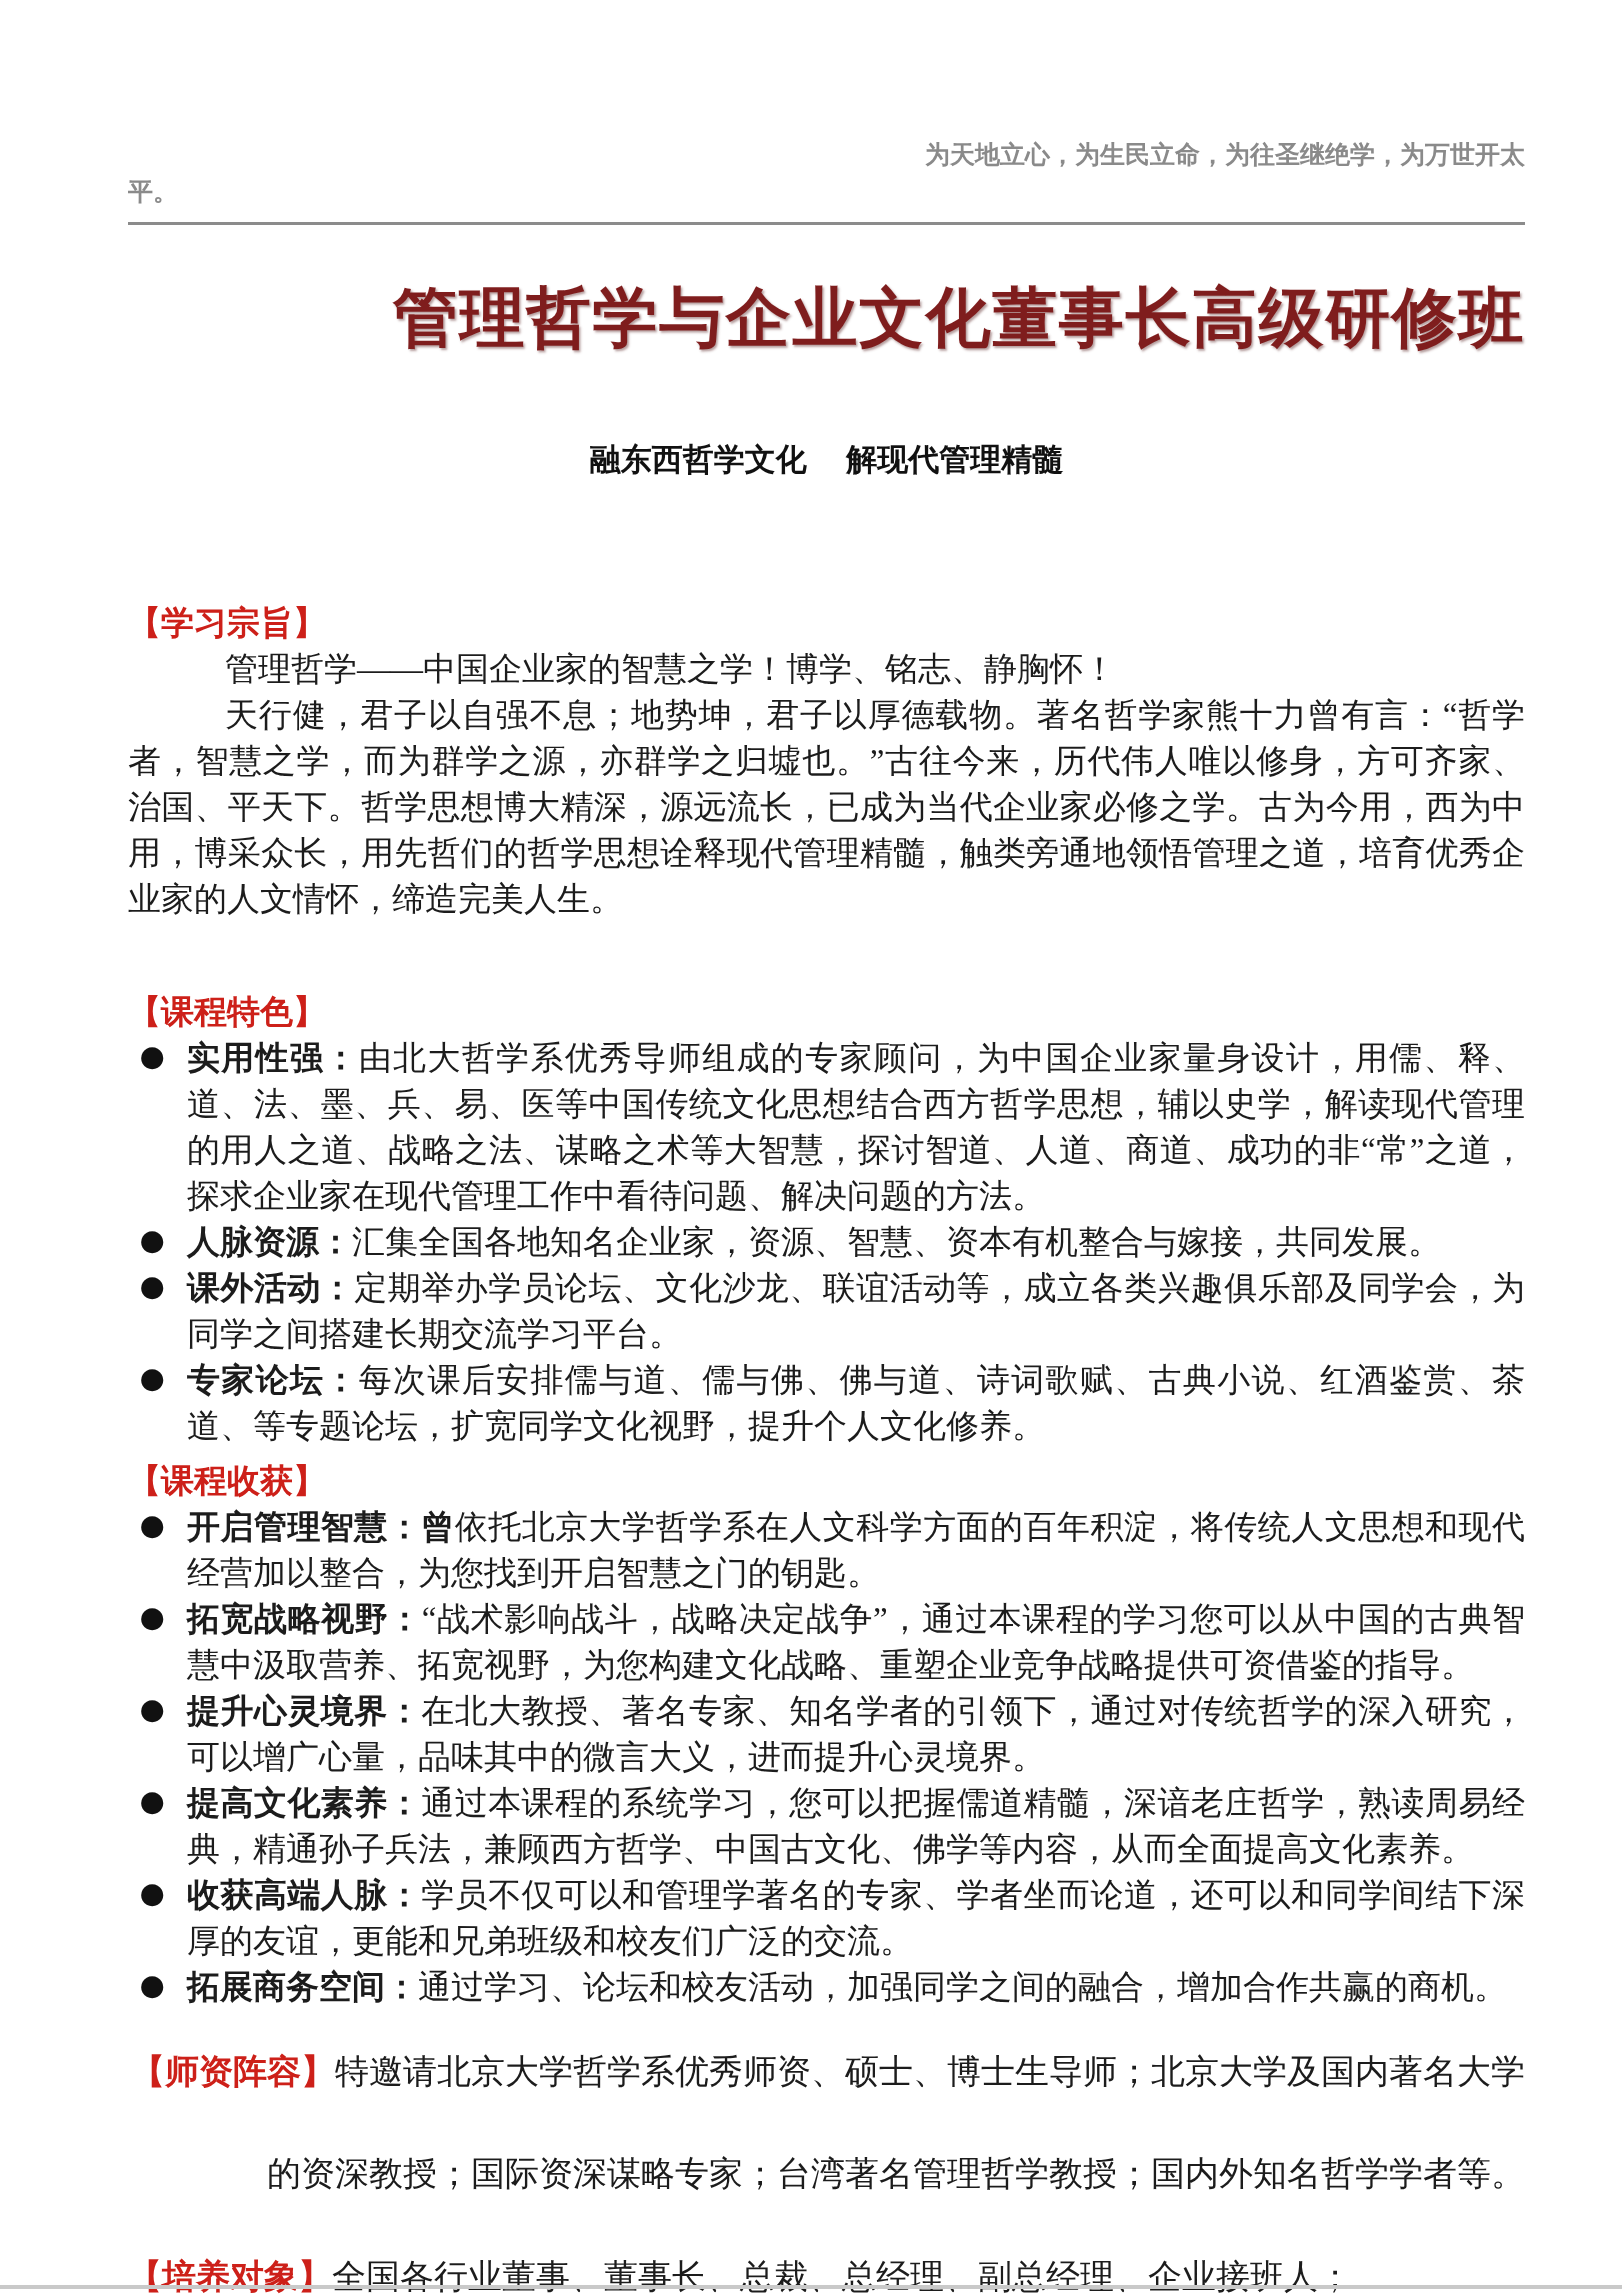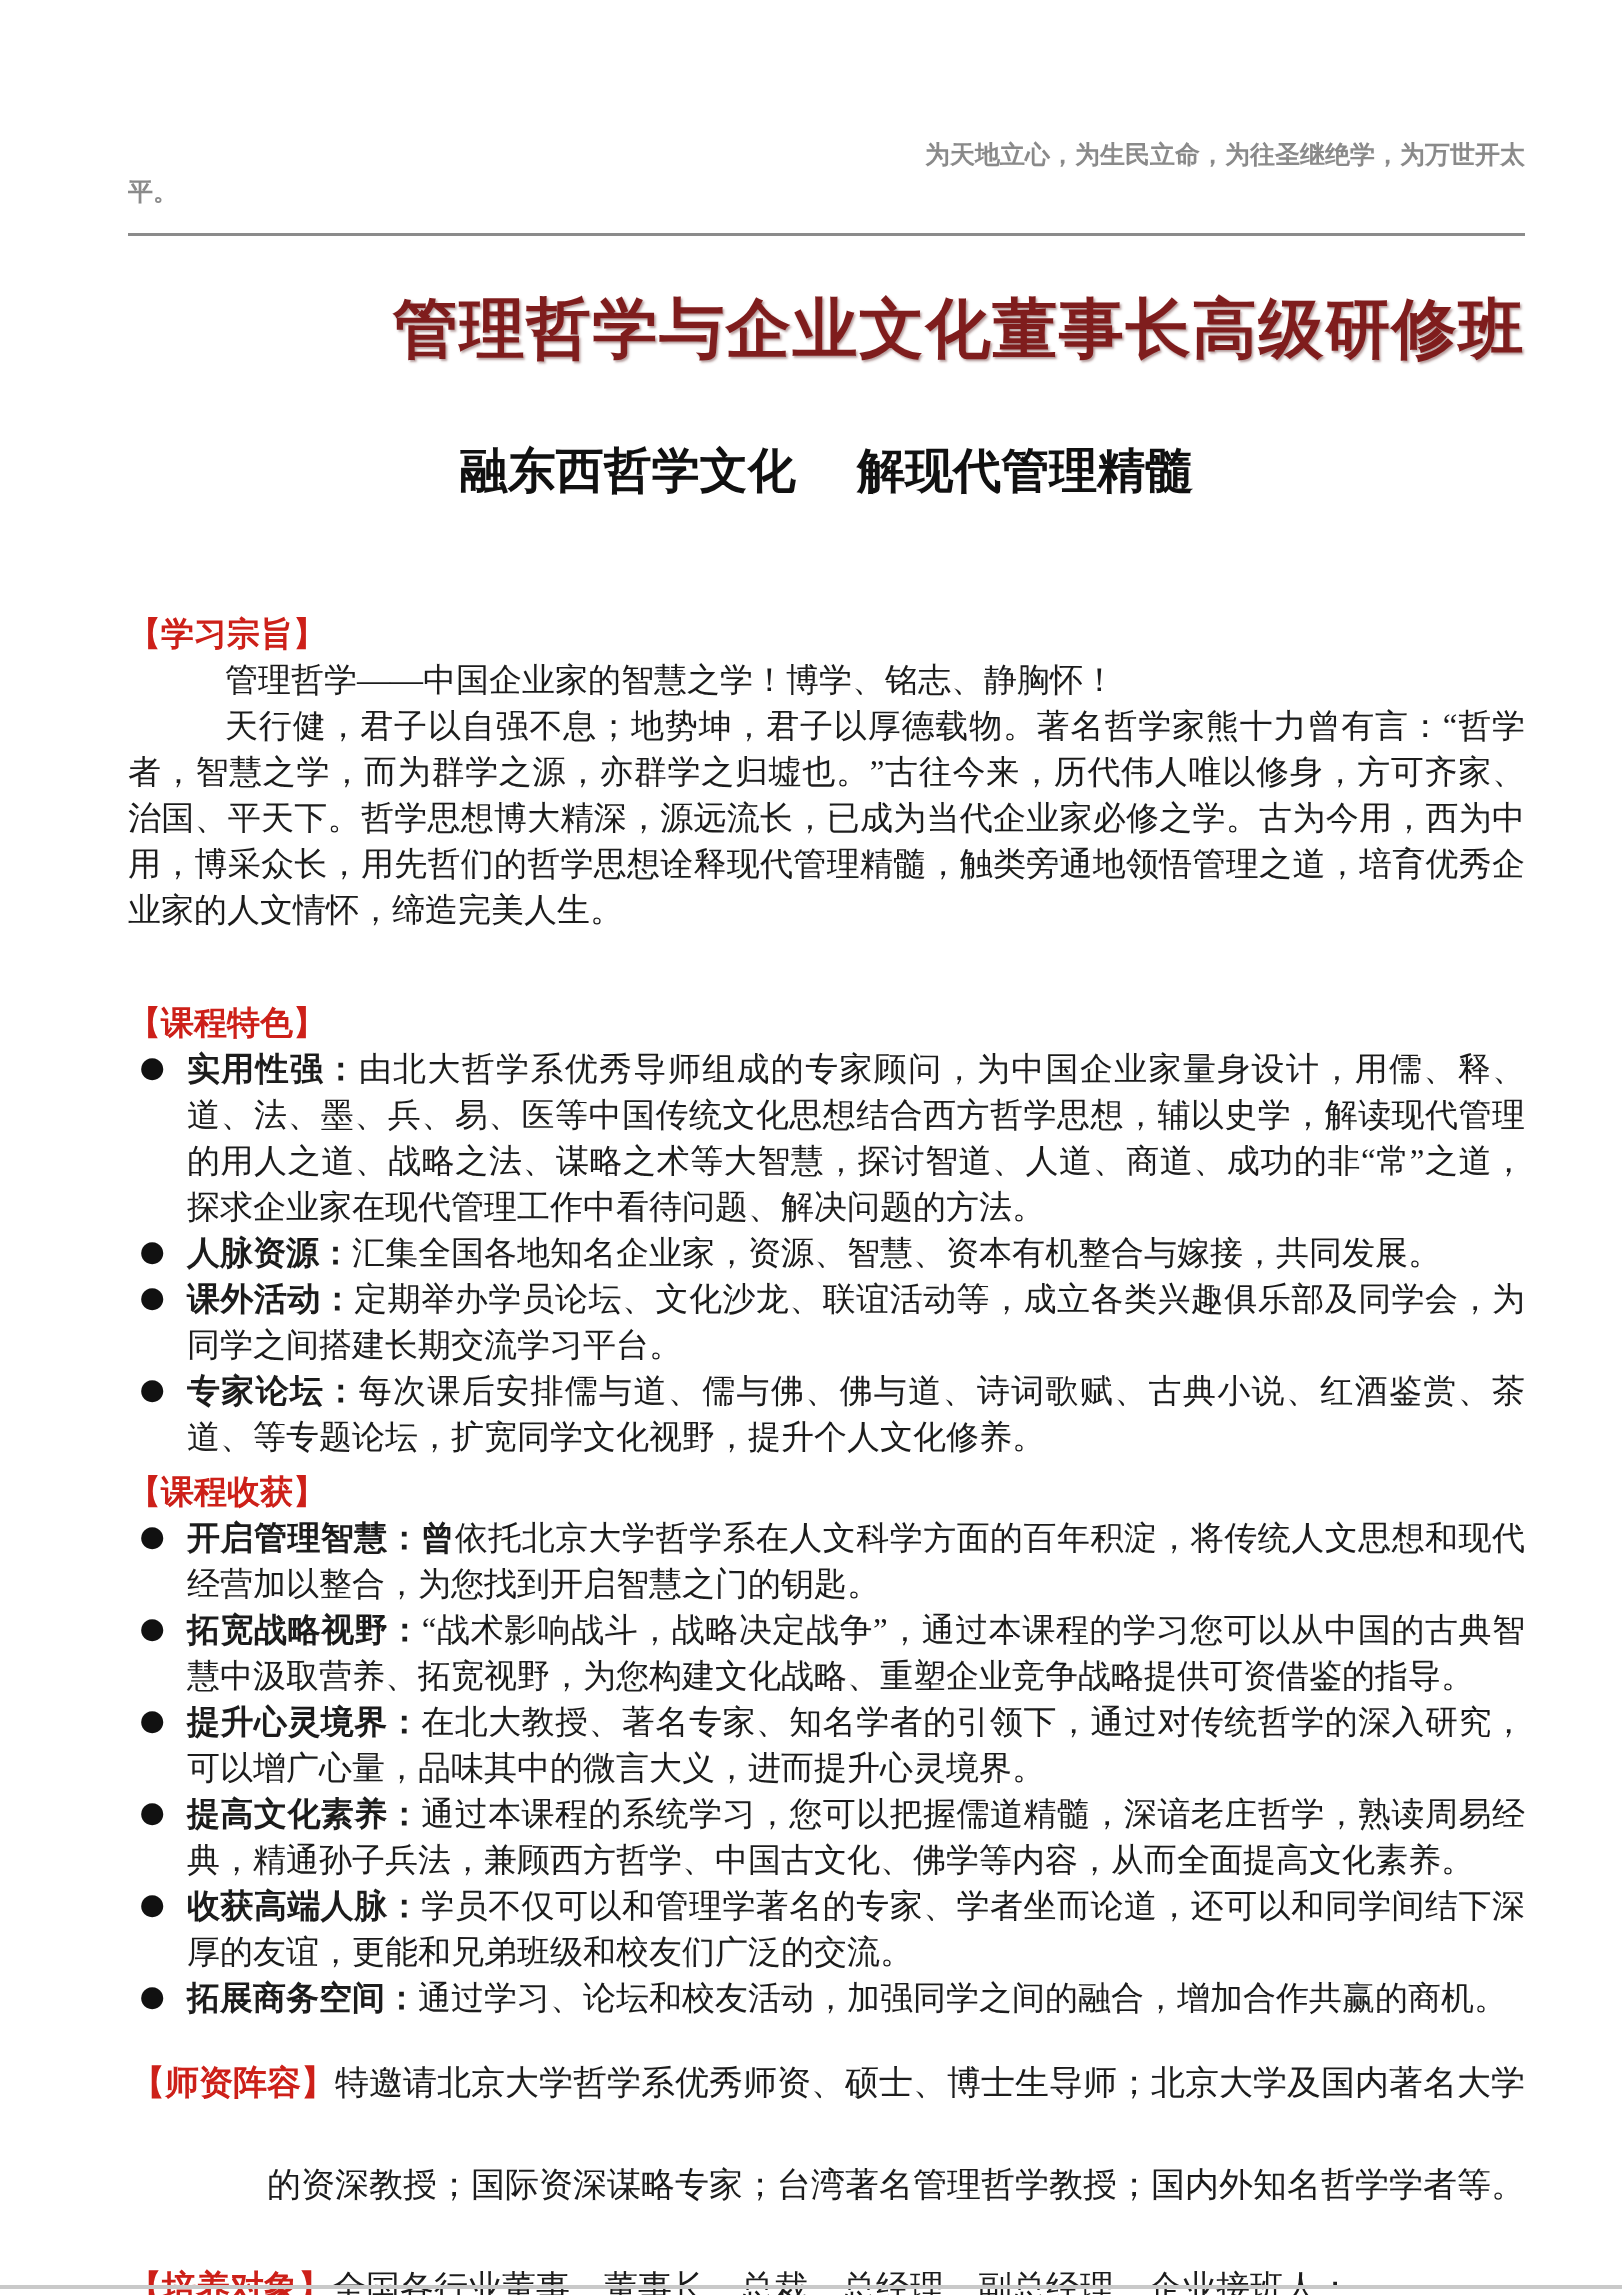--- a/index.html
+++ b/index.html
@@ -11,21 +11,21 @@
     overflow:hidden;
     font-family:"Liberation Serif","DejaVu Serif",serif;
     color:#1c1c1c;
   }
   .content{
     padding:0 97px 0 128px;
   }
   
   .doc-header{
     margin-top:136px;
-    padding-bottom:23px;
+    padding-bottom:12px;
     border-bottom:3.2px solid #8b8b8b;
     font-family:"Liberation Sans","DejaVu Sans",sans-serif;
     font-weight:bold;
     font-size:25px;
     line-height:37px;
     color:#8a8a8a;
   }
   .doc-header .hl1{text-align:right;}
   .doc-header .hl2{text-align:left;}
   
@@ -38,21 +38,21 @@
     line-height:88px;
     letter-spacing:1.6px;
     color:#7f1d1d;
     text-shadow:1.6px 2.4px 2.4px rgba(90,40,40,0.45);
   }
   .subtitle{
     margin-top:70px;
     text-align:center;
     font-family:"Liberation Sans","DejaVu Sans",sans-serif;
     font-weight:800;
-    font-size:48px;
+    font-size:31px;
     line-height:55px;
     color:#111111;
   }
   
   .sec-heading{
     margin-top:66px;
     font-family:"Liberation Sans","DejaVu Sans",sans-serif;
     font-weight:bold;
     font-size:33px;
     line-height:47px;

